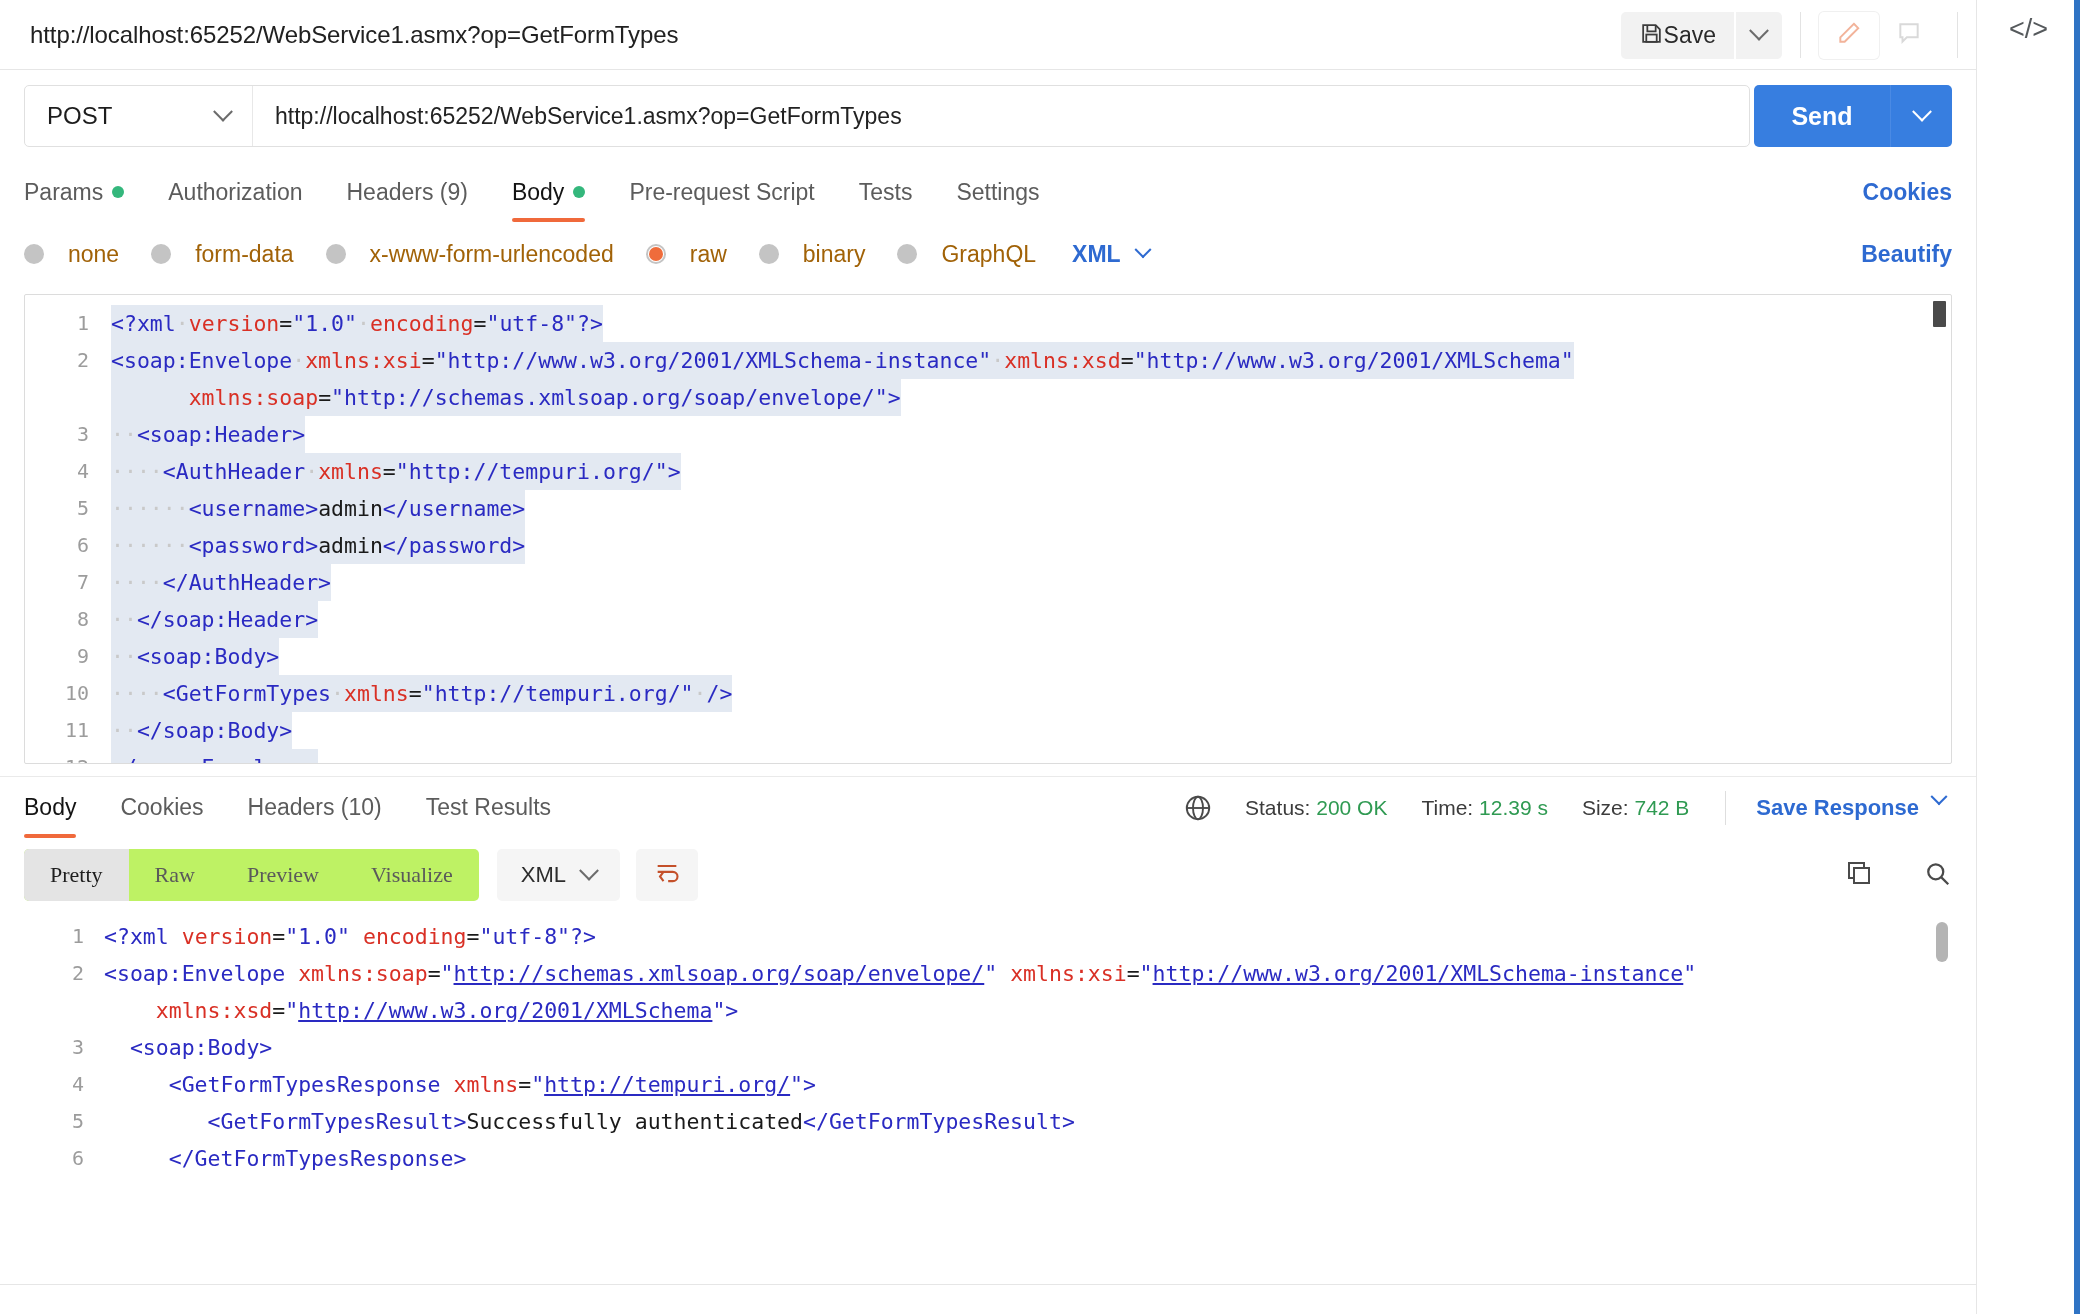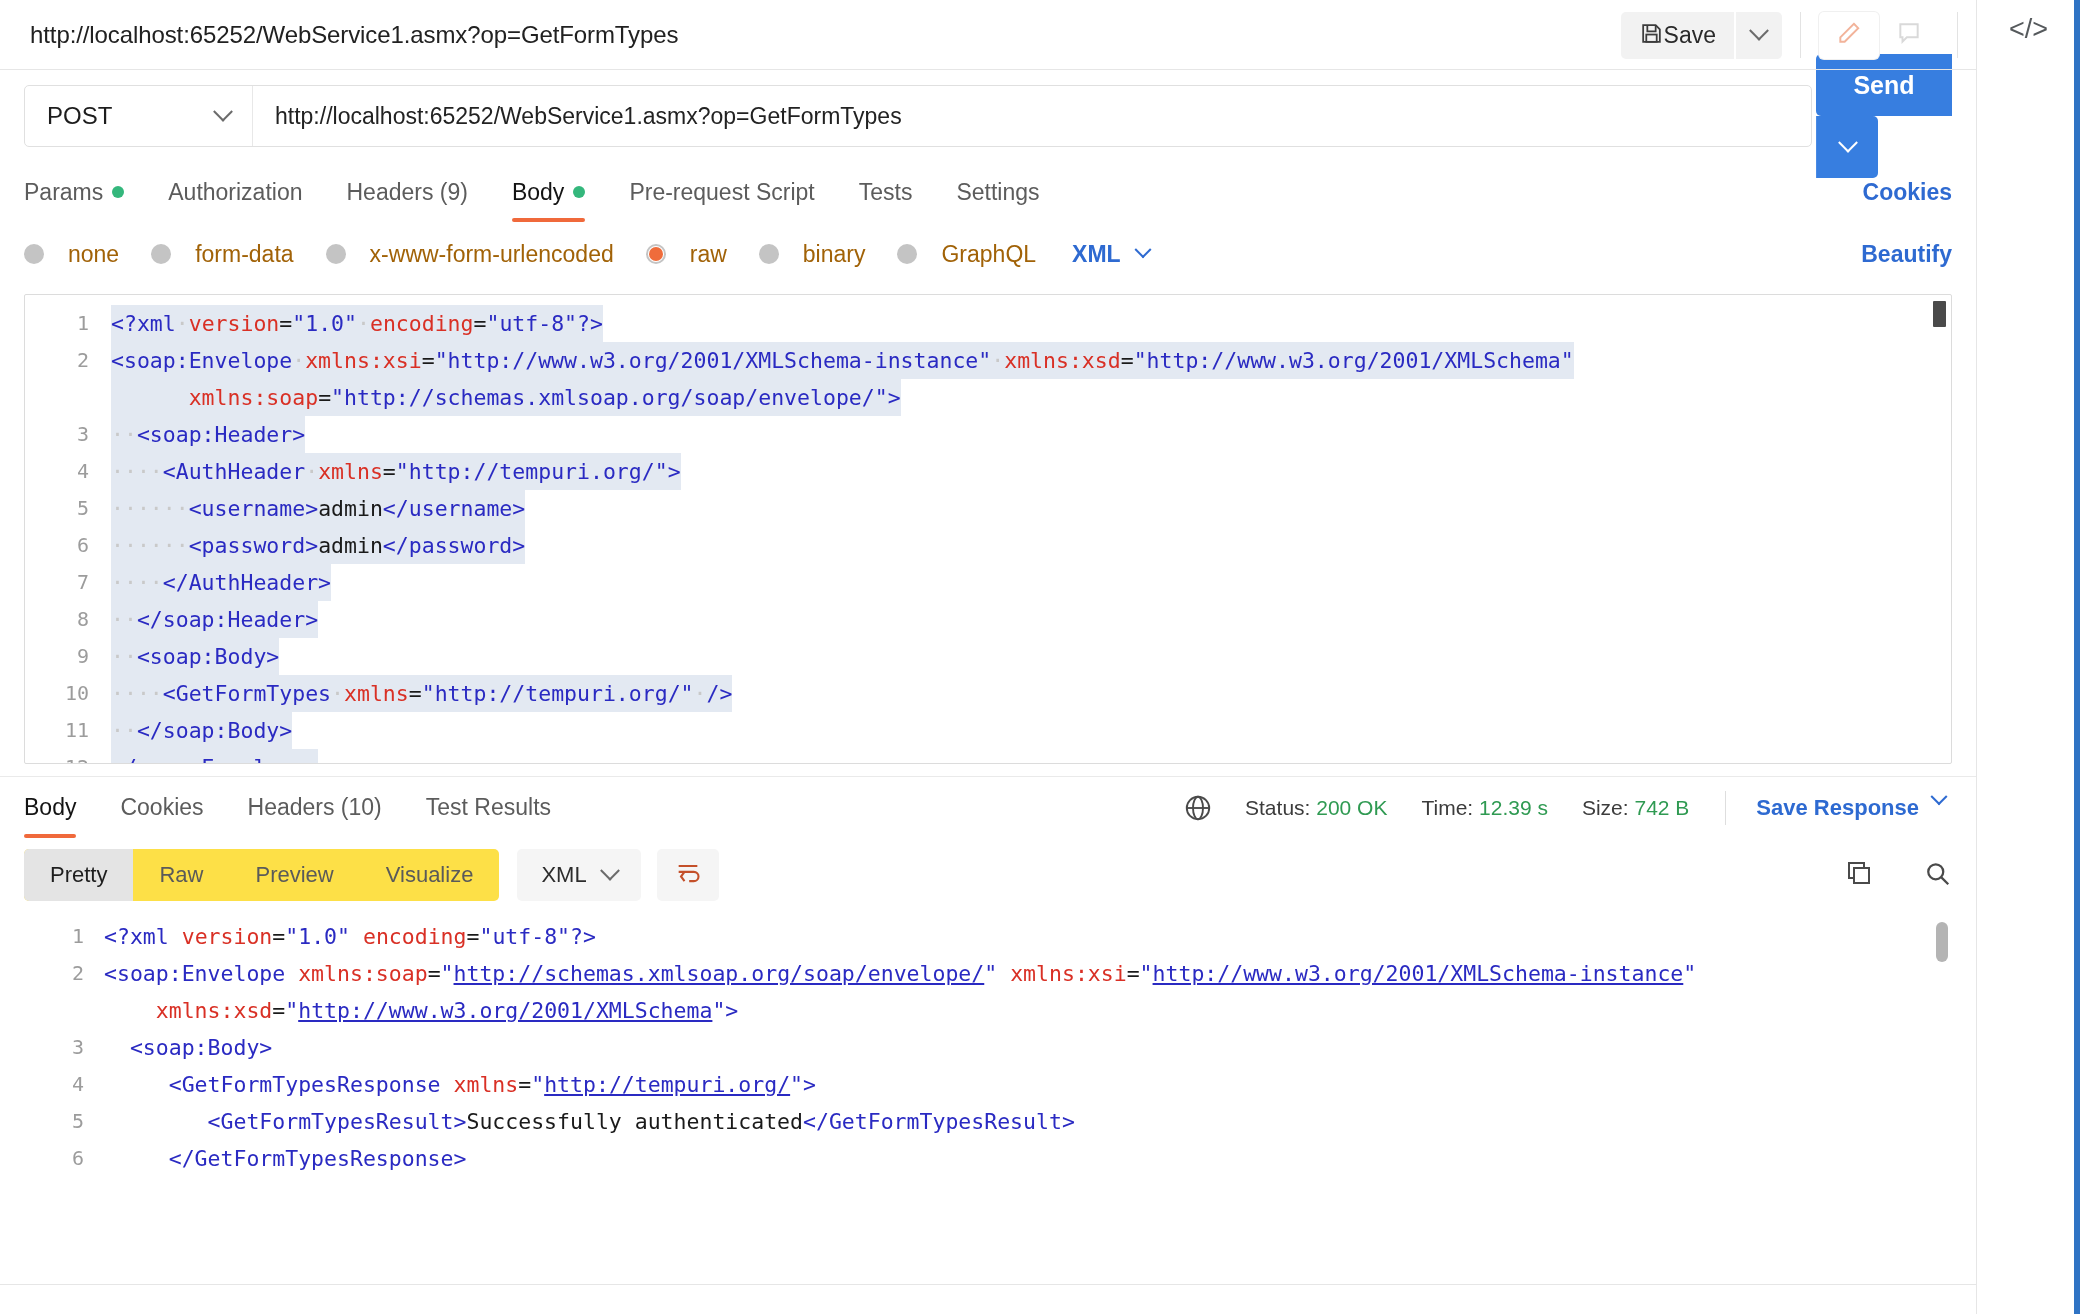--- a/index.html
+++ b/index.html
@@ -51,21 +51,21 @@
   }
   .method-sel {
     width: 228px; display: flex; align-items: center; justify-content: space-between;
     padding: 0 22px; border-right: 1px solid #e8e8e8; cursor: pointer;
   }
   .method-sel .m { font-size: 24px; color: #1d1d1d; }
   .url-input {
     flex: 1; border: none; outline: none; font-size: 23px; color: #222; padding: 0 22px;
     font-family: "Liberation Sans", sans-serif; background: transparent;
   }
-  .send-group { display: flex; margin-left: 4px; flex-direction: column; }
+  .send-group { display: flex; margin-left: 4px; }
   .send-btn {
     height: 62px; width: 136px; background: #377ee0; color: #fff; font-size: 25px; font-weight: bold;
     border: none; border-radius: 5px 0 0 5px; cursor: pointer; font-family: "Liberation Sans", sans-serif;
   }
   .send-caret {
     height: 62px; width: 62px; background: #377ee0; border-radius: 0 5px 5px 0;
     display: flex; align-items: center; justify-content: center; cursor: pointer;
     border-left: 1px solid #4a8ae4;
   }
   .send-caret .chev { border-color: #fff; }
@@ -130,21 +130,21 @@
   .resp-meta { position: absolute; right: 31px; display: flex; align-items: center; gap: 12px; }
   .globe { width: 30px; height: 30px; margin-right: 20px; }
   .meta-item { font-size: 21px; color: #3c3c3c; margin-right: 22px; }
   .meta-item b { color: #2f9a52; font-weight: 400; }
   .meta-sep { width: 1px; height: 34px; background: #dedede; margin: 0 18px 0 2px; }
   .save-resp { font-size: 22px; color: #2e6ad1; font-weight: bold; display: flex; align-items: flex-start; gap: 14px; cursor: pointer; }
   .save-resp .chev { border-color: #2e6ad1; width: 12px; height: 12px; border-width: 2.5px; }
 
   
   .resp-toolbar { height: 74px; display: flex; align-items: center; padding: 0 24px; position: relative; }
-  .seg { display: flex; background: #fde047; border-radius: 5px; overflow: hidden; height: 52px; }
+  .seg { display: flex; background: #bef264; border-radius: 5px; overflow: hidden; height: 52px; font-family: Liberation Serif, serif; }
   .seg .s {
     padding: 0 26px; display: flex; align-items: center; font-size: 22px; color: #5a5a5a; cursor: pointer;
   }
   .seg .s.active { background: #e4e4e4; color: #1e1e1e; }
   .fmt-pill {
     height: 52px; background: #f5f5f5; border-radius: 5px; margin-left: 18px; display: flex;
     align-items: center; gap: 16px; padding: 0 24px; font-size: 22px; color: #2c2c2c; cursor: pointer;
   }
   .wrap-btn {
     height: 52px; width: 62px; background: #f5f5f5; border-radius: 5px; margin-left: 16px;

